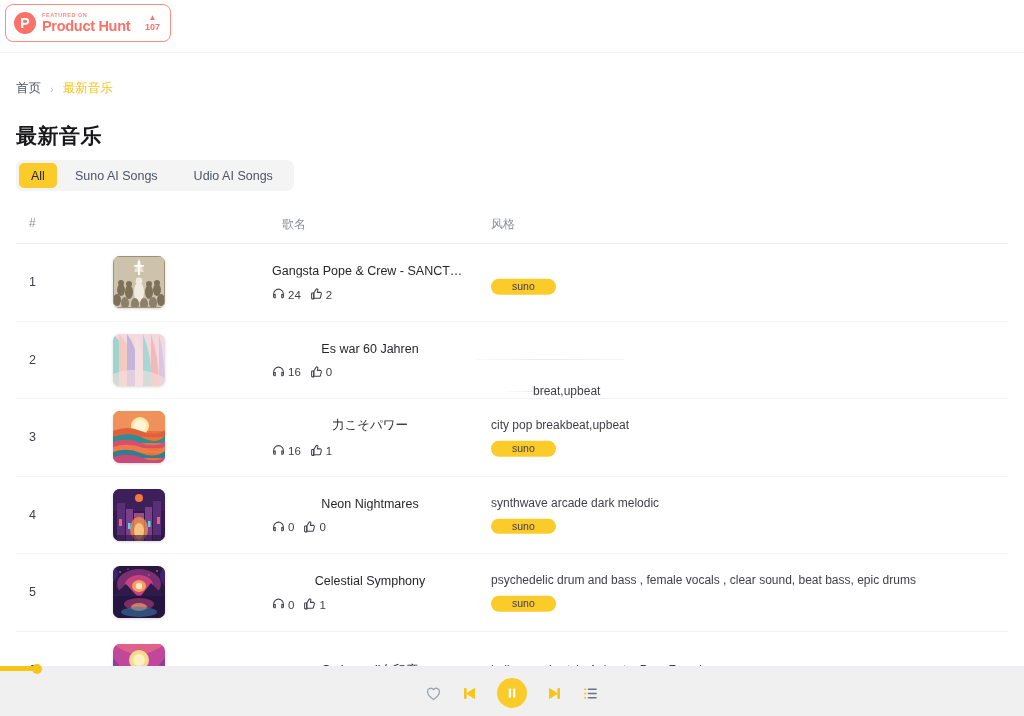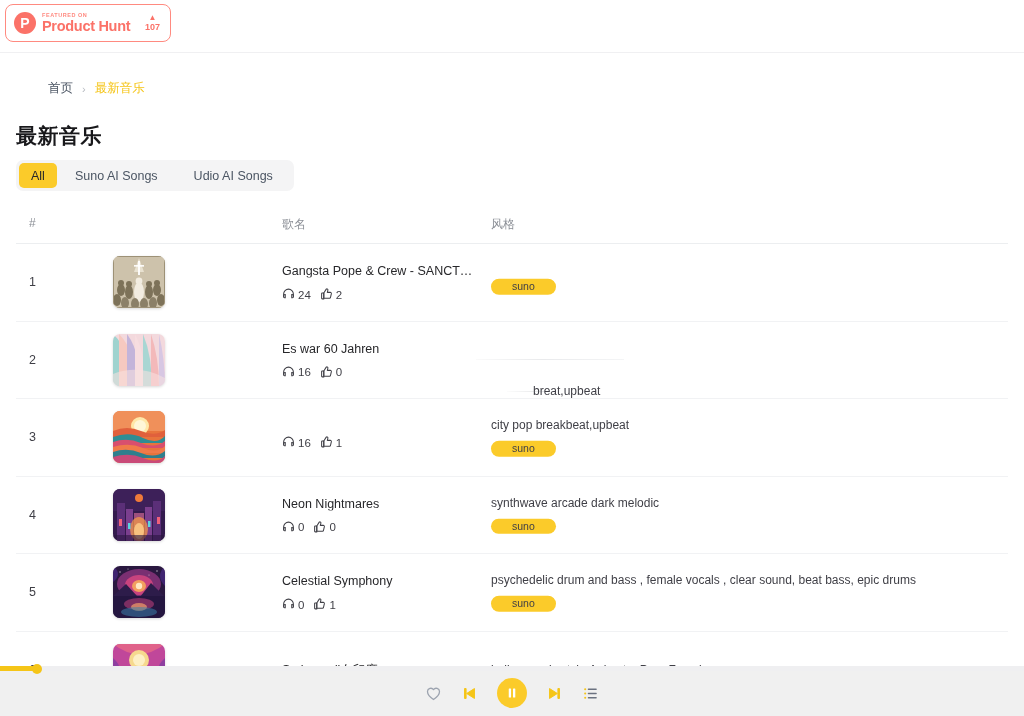--- a/index.html
+++ b/index.html
@@ -31,21 +31,21 @@
   .ph-text { margin-left: 6px; line-height: 1; }
   .ph-sup { font-size: 5.5px; font-weight: bold; letter-spacing: .55px; color: #ff8a80; display:block; margin-bottom:1px;}
   .ph-name { font-size: 14.5px; font-weight: bold; color: #fb7268; display:block; letter-spacing:-.3px;}
   .ph-votes { margin-left: auto; text-align: center; line-height: 1; padding-right:2px;}
   .ph-caret { font-size: 8px; color: #fb7268; display: block; }
   .ph-count { font-size: 9px; font-weight: bold; color: #fb7268; display: block; margin-top:1px;}
 
   
   .crumb {
     position: absolute; left: 16px; top: 80px;
-    display: flex; align-items: center; font-size: 12.5px; margin-left: 32px;
+    display: flex; align-items: center; font-size: 12.5px;
   }
   .crumb-home { color: #4b5563; }
   .crumb-sep { color: #b6bac0; margin: 0 9px; font-size: 11px; }
   .crumb-cur { color: #f5c518; }
 
   
   .ptitle {
     position: absolute; left: 16px; top: 122px;
     font-size: 21px; font-weight: bold; color: #18181b; letter-spacing: .5px;
   }
@@ -82,22 +82,23 @@
     position: absolute; left: 13px; top: 50%; transform: translateY(-50%);
     font-size: 12.5px; color: #3f3f46;
   }
   .thumb {
     position: absolute; left: 97px; top: 50%; transform: translateY(-50%);
     width: 52px; height: 52px; border-radius: 7px; overflow: hidden;
     box-shadow: 0 1px 3px rgba(0,0,0,.16);
   }
   .thumb svg { display: block; width: 52px; height: 52px; }
   .r-mid {
-    position: absolute; left: 266px; top: 50%; transform: translateY(-50%);
+    position: absolute; left: 256px; top: 50%; transform: translateY(-50%);
     width: 200px;
+    text-align: center;
   }
   .r-title {
     font-size: 12.5px; color: #27272a; white-space: nowrap;
     overflow: hidden; text-overflow: ellipsis; max-width: 196px;
   }
   .r-stats { display: flex; align-items: center; gap: 9px; margin-top: 10px; }
   .stat { display: flex; align-items: center; gap: 3px; font-size: 11.5px; color: #3f3f46; }
   .stat svg { display: block; }
   .r-right {
     position: absolute; left: 475px; top: 50%; transform: translateY(-50%);
@@ -300,20 +301,21 @@
           <circle cx="27" cy="15" r="6" fill="#fff6d8"></circle>
           <path d="M0 20 Q14 14 28 20 T52 19 L52 26 L0 26Z" fill="#e0603c"></path>
           <path d="M0 26 Q16 20 30 27 T52 25 L52 32 L0 32Z" fill="#2f8d94"></path>
           <path d="M0 31 Q14 26 28 32 T52 30 L52 37 L0 37Z" fill="#d84f6e"></path>
           <path d="M0 36 Q16 31 30 37 T52 35 L52 42 L0 42Z" fill="#f07a4a"></path>
           <path d="M0 41 Q14 36 28 42 T52 40 L52 47 L0 47Z" fill="#2f7f8d"></path>
           <path d="M0 46 Q16 41 30 47 T52 45 L52 52 L0 52Z" fill="#c94a78"></path>
         </svg>
       </div>
       <div class="r-mid">
+        <div class="r-title">力こそパワー</div>
         <div class="r-stats">
           <span class="stat">
             <svg width="13" height="13" viewBox="0 0 24 24" fill="none" stroke="#3f3f46" stroke-width="1.9" stroke-linecap="round">
               <path d="M3 16v-4a9 9 0 0 1 18 0v4"></path>
               <path d="M21 17a2 2 0 0 1-2 2h-1v-6h1a2 2 0 0 1 2 2z"></path>
               <path d="M3 17a2 2 0 0 0 2 2h1v-6H5a2 2 0 0 0-2 2z"></path>
             </svg>
             <span>16</span>
           </span>
           <span class="stat">

